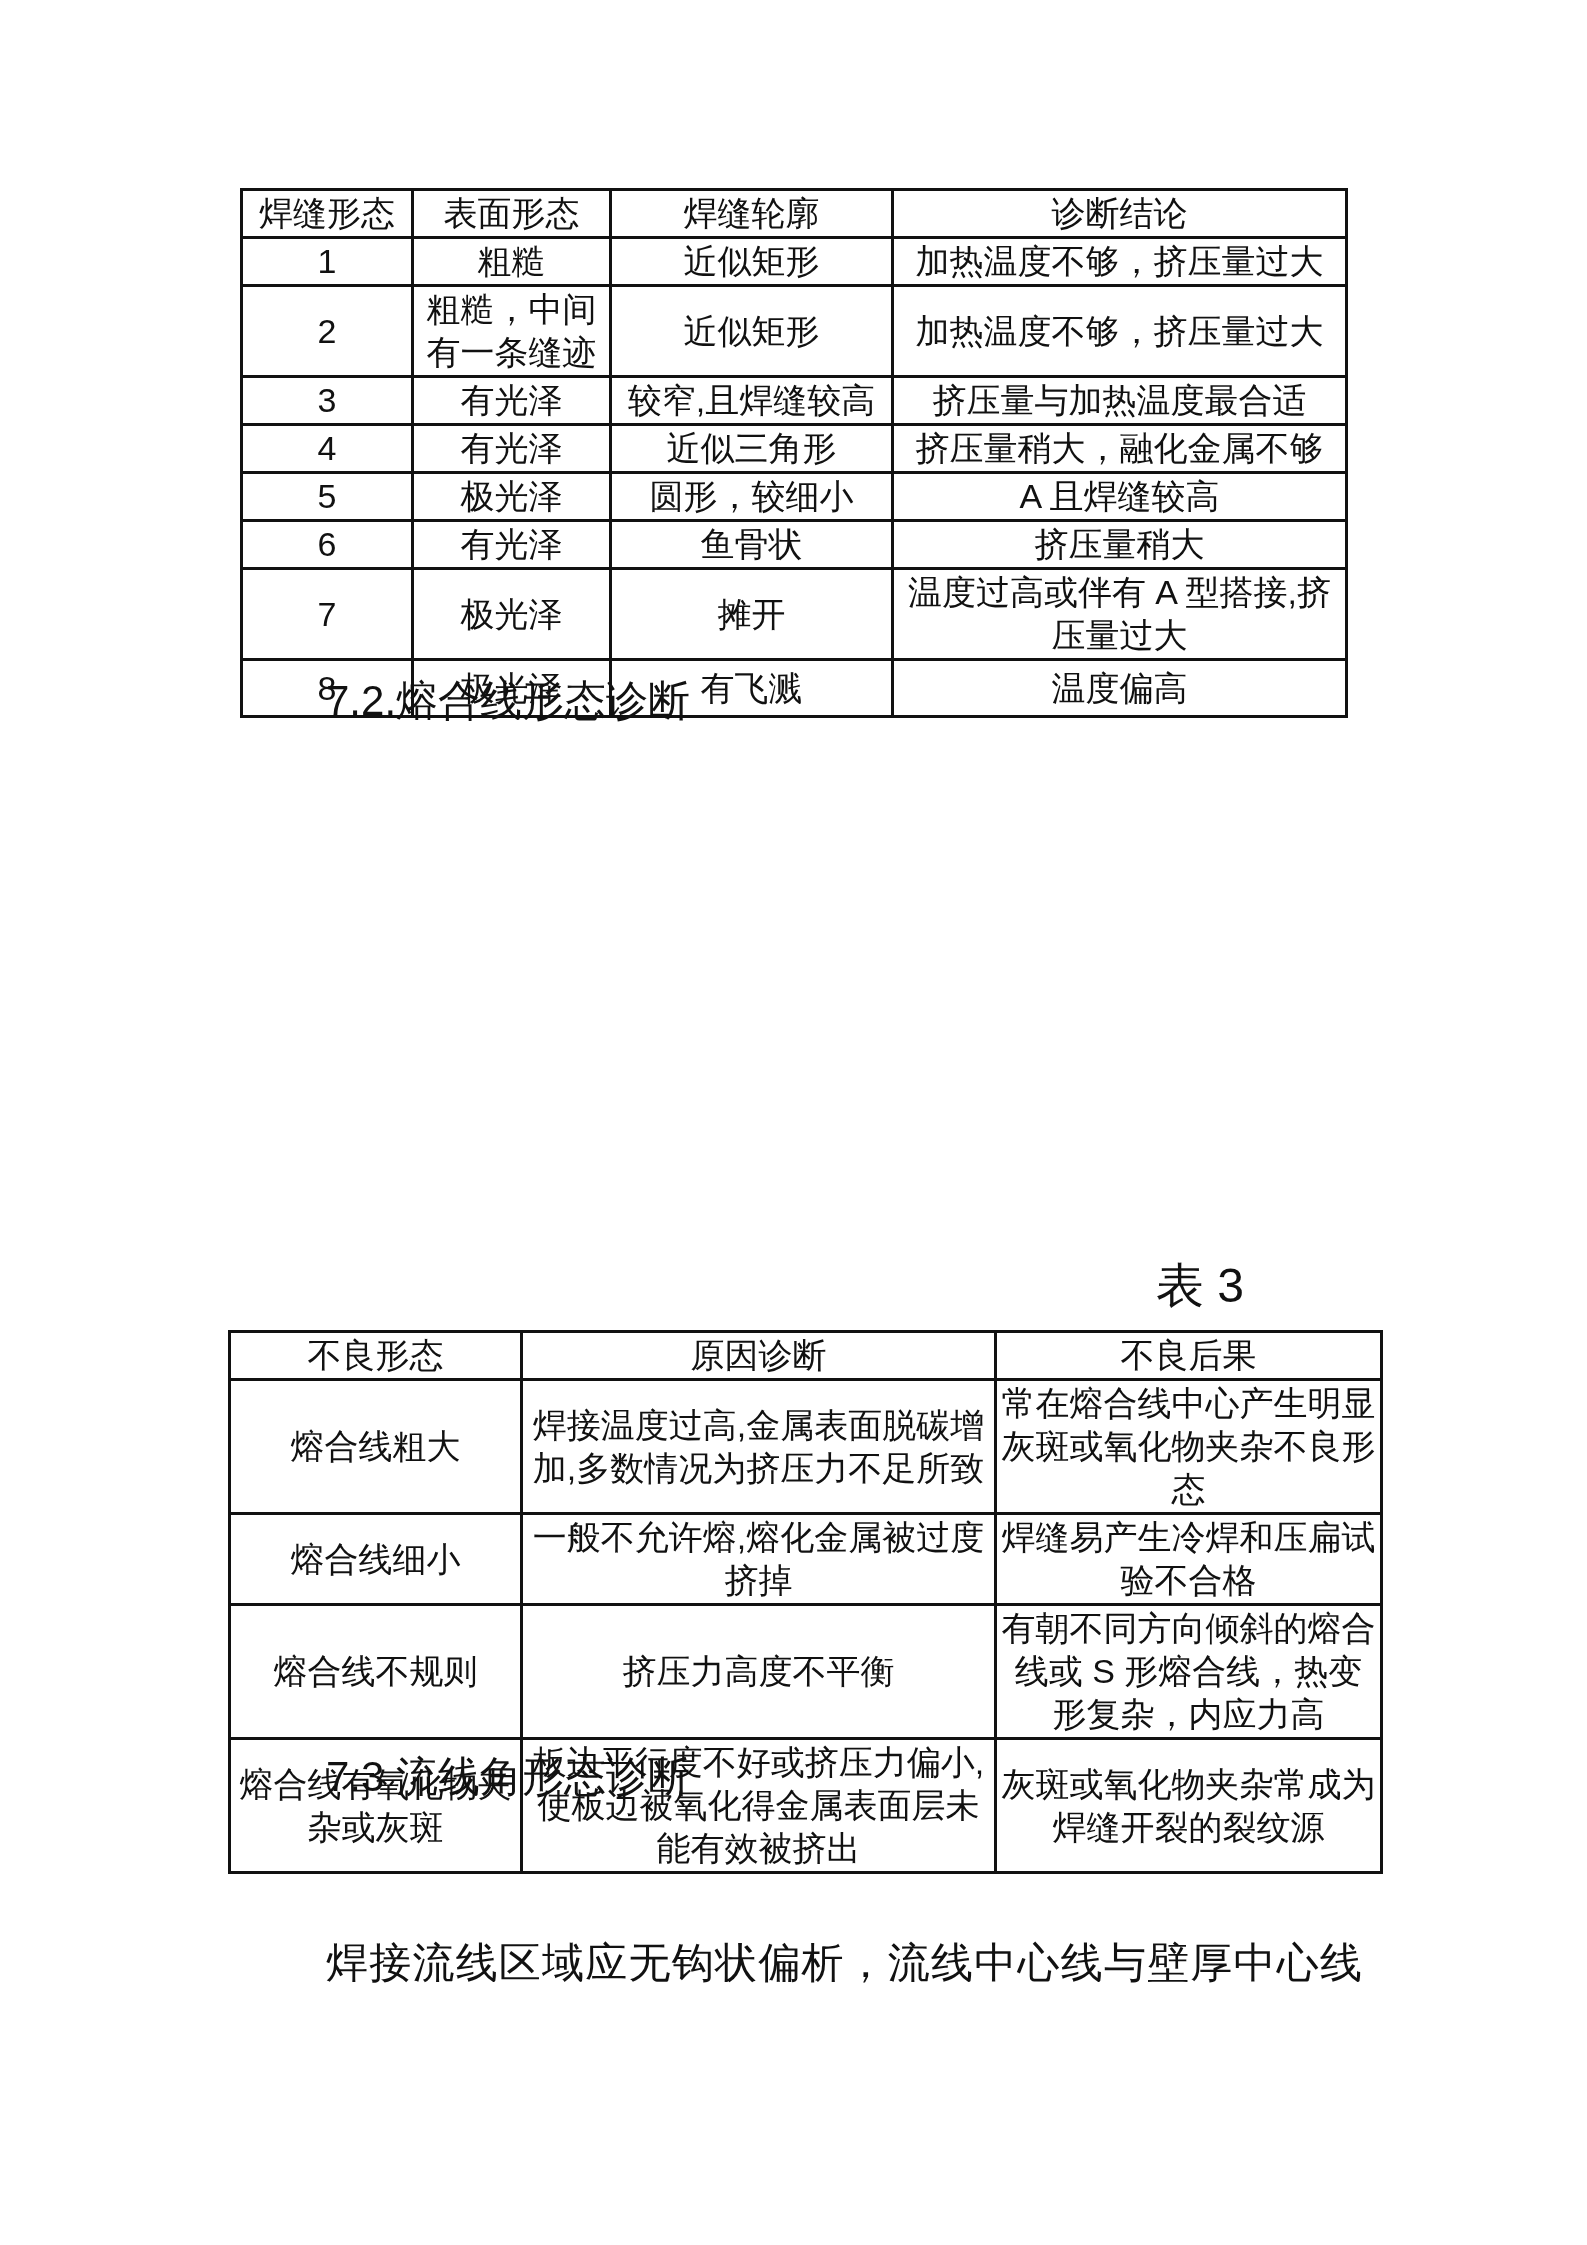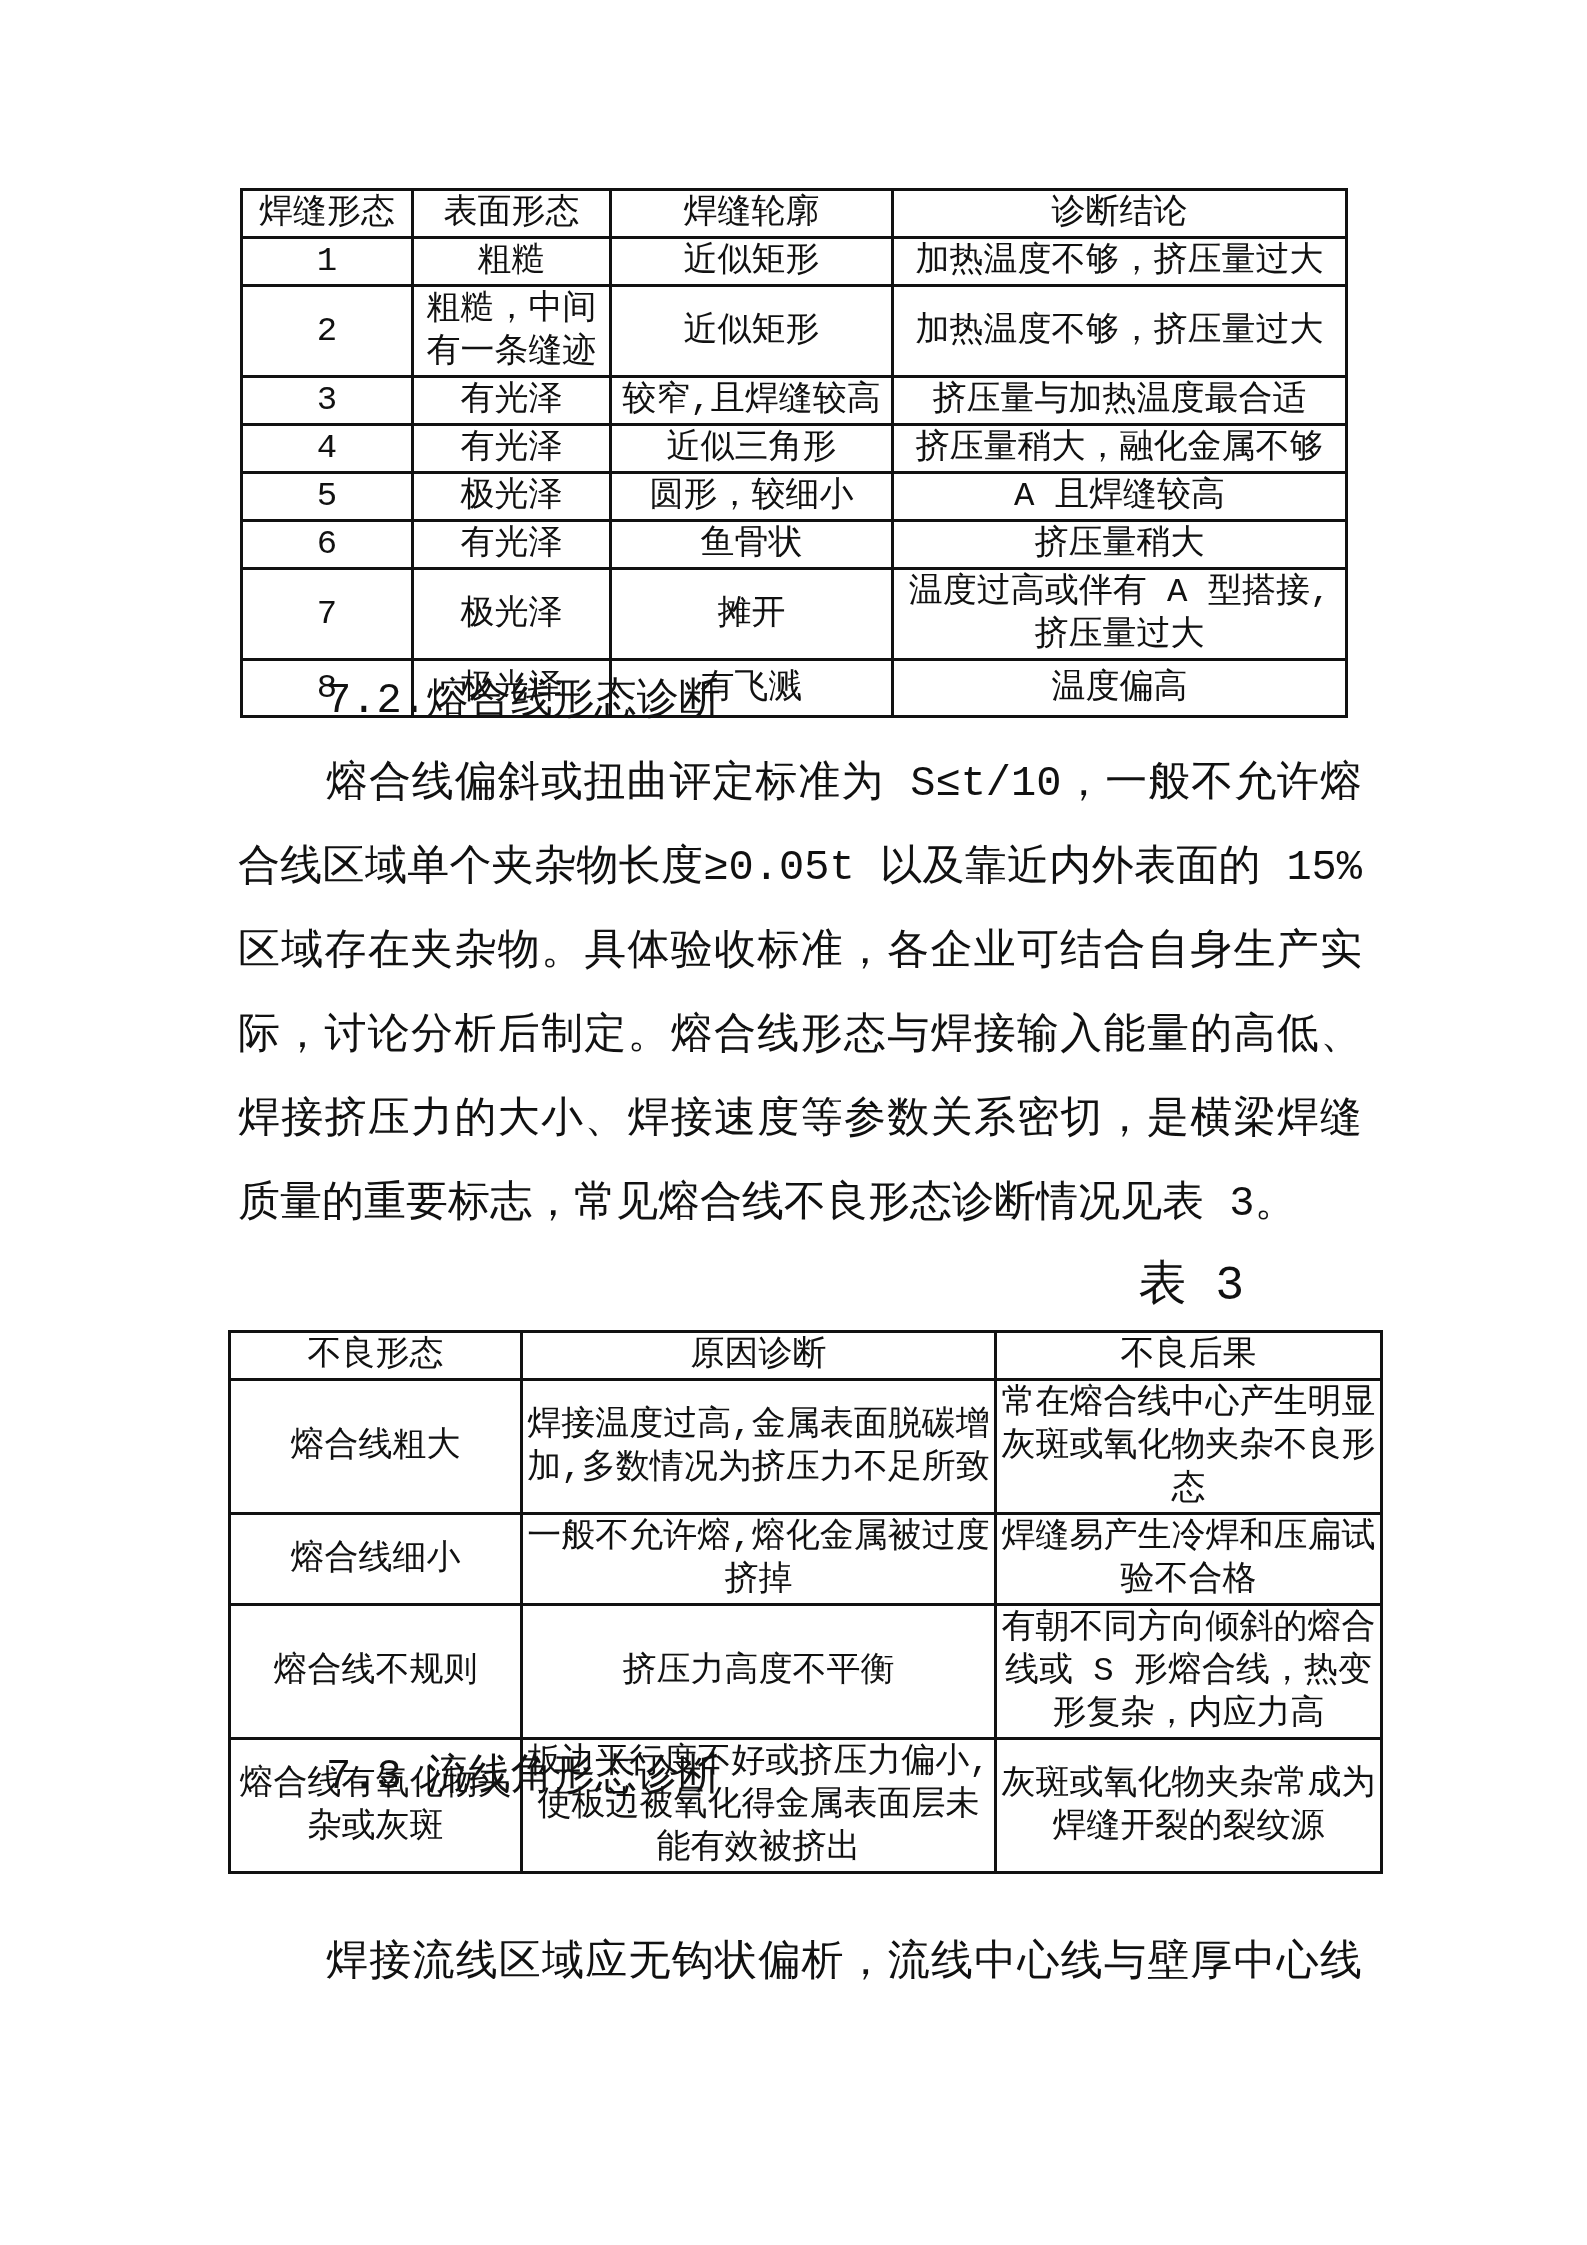--- a/index.html
+++ b/index.html
@@ -1,21 +1,21 @@
 <!DOCTYPE html>
 <html><head>
 <meta charset="utf-8">
 <style>
   html,body { margin:0; padding:0; background:#ffffff; }
   .page {
     position:relative;
     width:1587px; height:2245px;
     background:#ffffff;
     color:#111111;
-    font-family:Liberation Mono, monospace;
+    font-family:Liberation Sans, sans-serif;
     overflow:hidden;
   }
   * { box-sizing:border-box; }
 
   
   table { border-collapse:collapse; table-layout:fixed; }
   th, td {
     border:3px solid #111111;
     font-weight:normal;
     text-align:center;
@@ -121,28 +121,20 @@
       <td>8</td>
       <td>极光泽</td>
       <td>有飞溅</td>
       <td>温度偏高</td>
     </tr>
   </tbody>
     </table>
 
   <div class="heading h72">7.2.熔合线形态诊断</div>
 
-  <div class="para para72">
-    <div class="line first">熔合线偏斜或扭曲评定标准为 S≤t/10，一般不允许熔</div>
-    <div class="line">合线区域单个夹杂物长度≥0.05t 以及靠近内外表面的 15%</div>
-    <div class="line">区域存在夹杂物。具体验收标准，各企业可结合自身生产实</div>
-    <div class="line">际，讨论分析后制定。熔合线形态与焊接输入能量的高低、</div>
-    <div class="line">焊接挤压力的大小、焊接速度等参数关系密切，是横梁焊缝</div>
-    <div class="line endline">质量的重要标志，常见熔合线不良形态诊断情况见表 3。</div>
-  </div>
 
   <div class="tbl3-label">表 3</div>
 
   <table class="t2">
     <colgroup>
       <col style="width:292px">
         <col style="width:474px">
         <col style="width:386px">
     </colgroup>
     <tbody>

